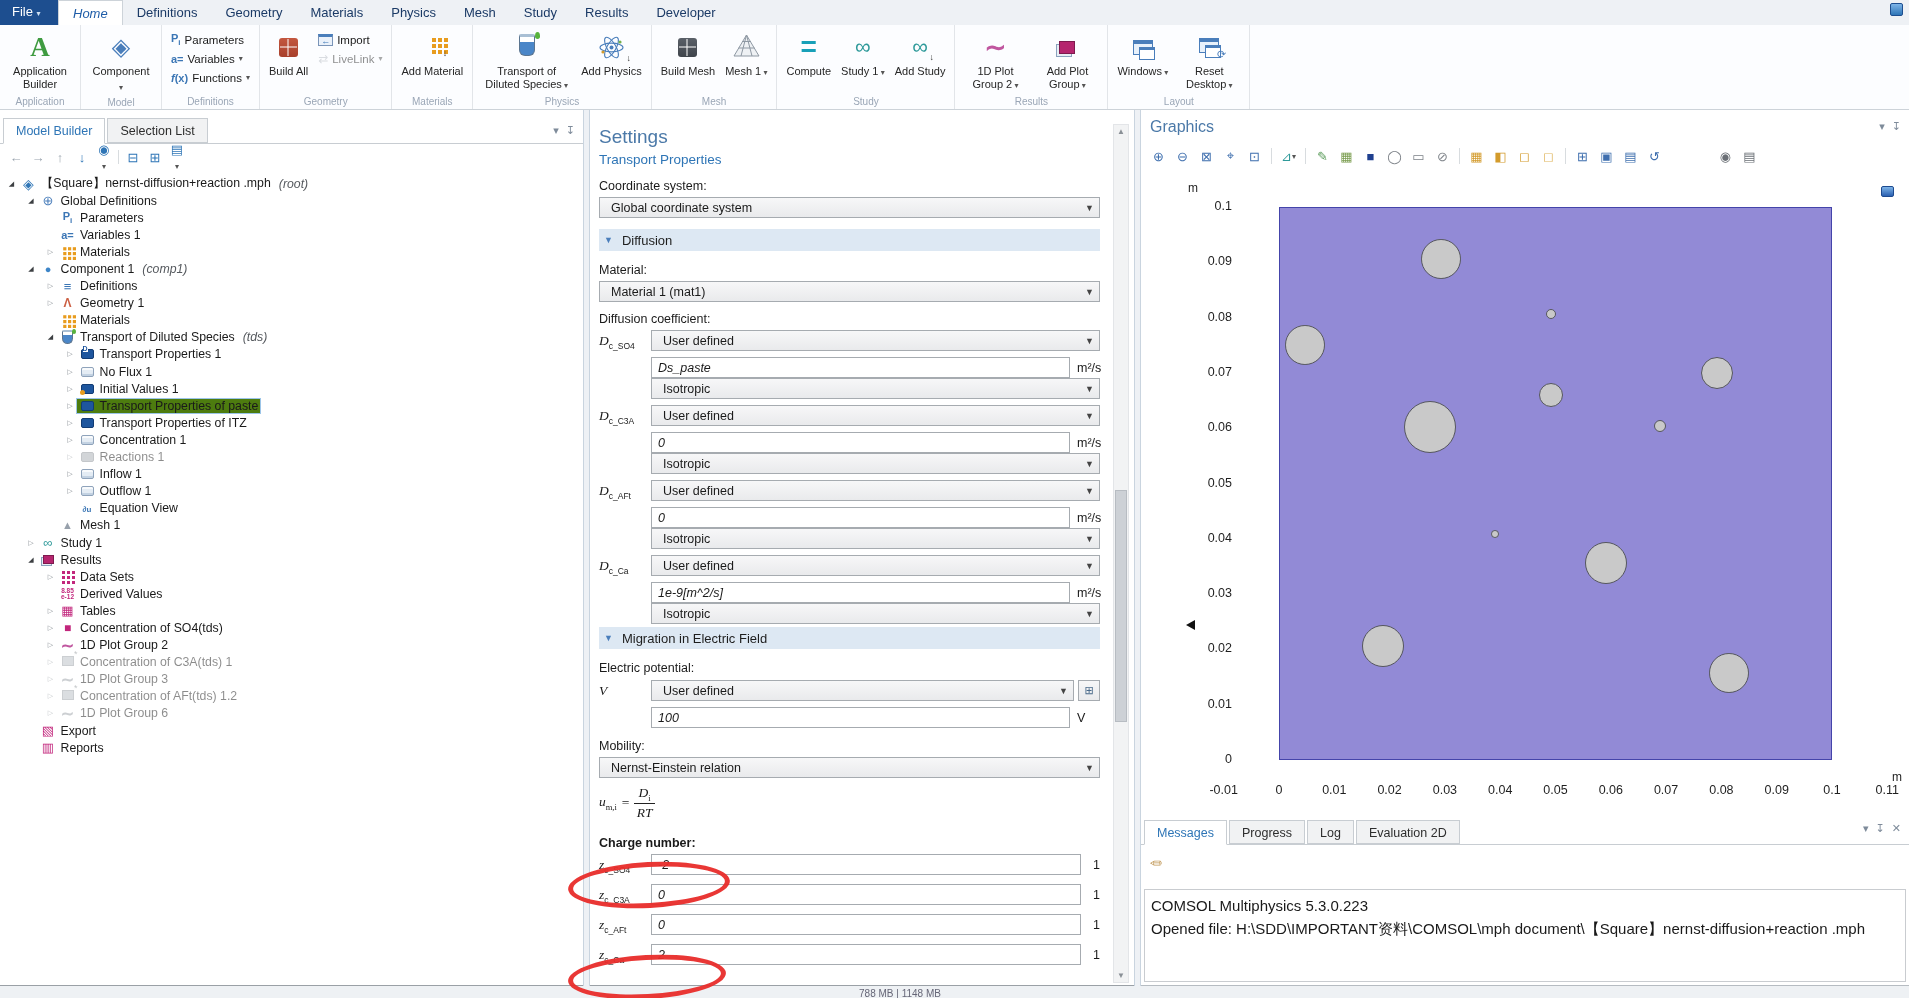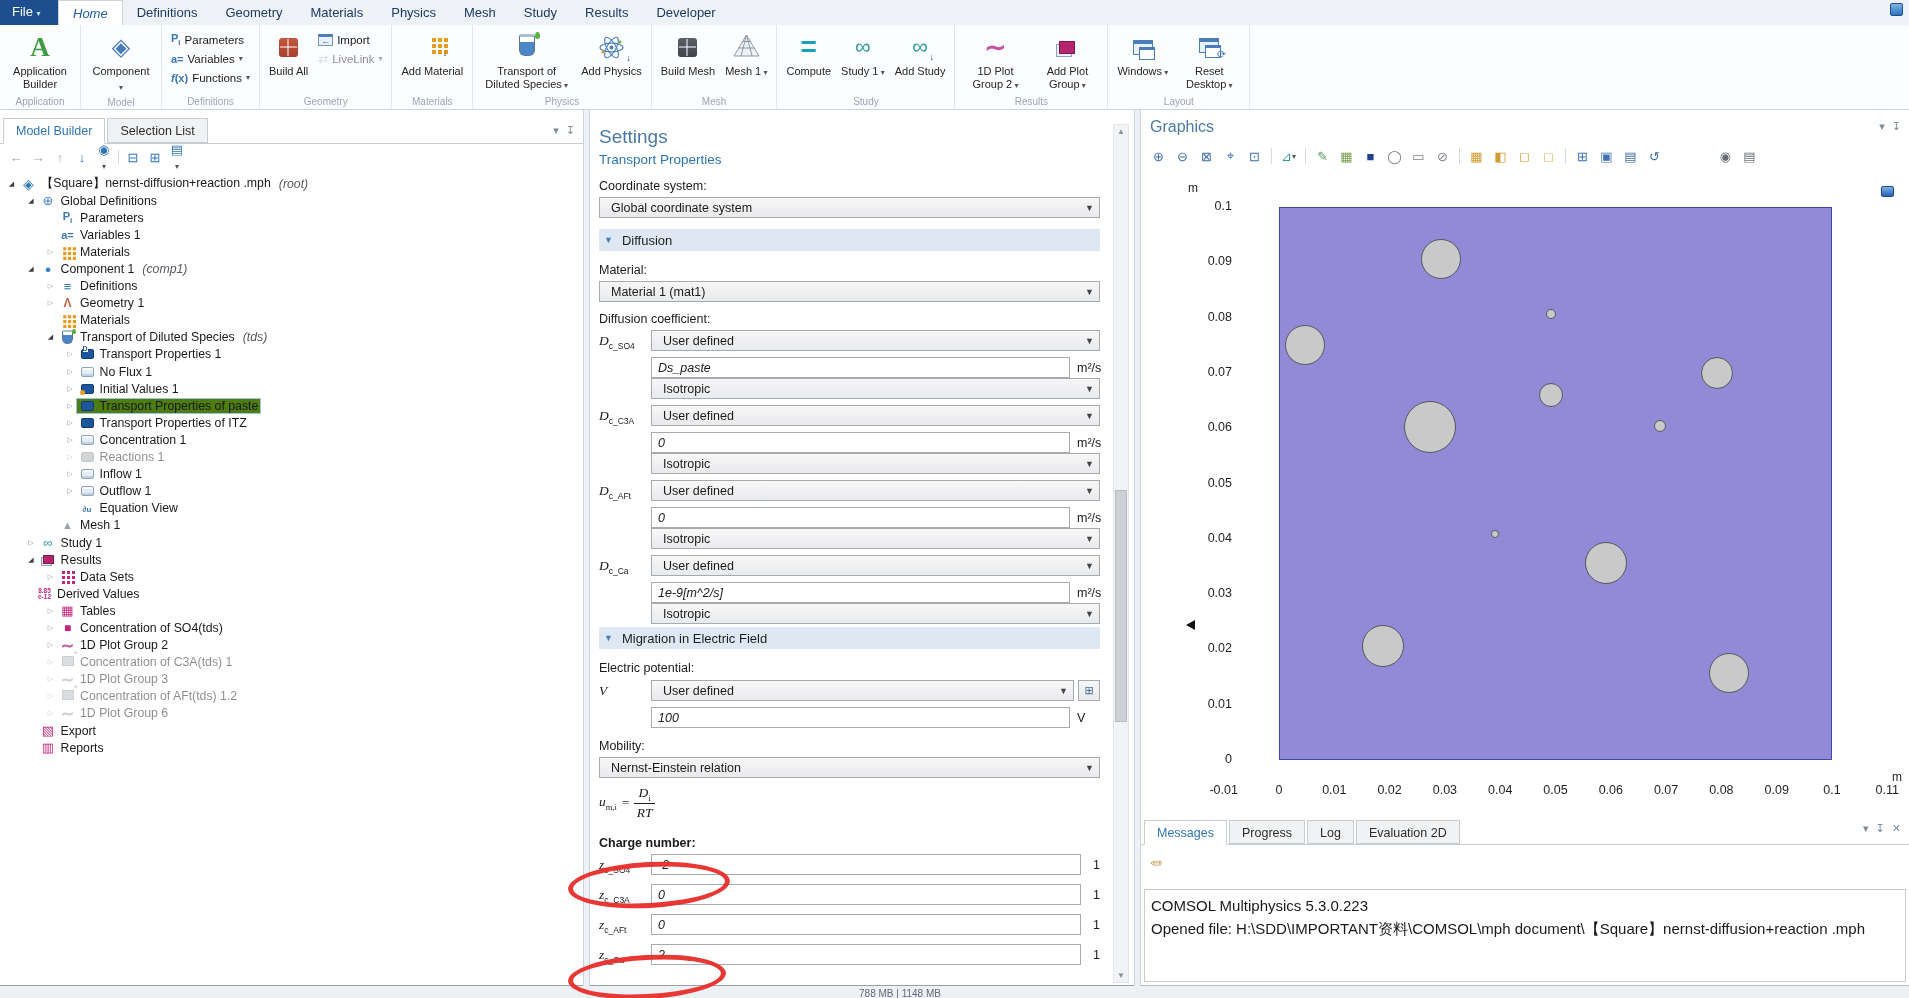--- a/index.html
+++ b/index.html
@@ -586,21 +586,21 @@
       </div>
       <div class="trow" style="padding-left: 45px;">
         <span class="texp">▷</span>
         <span class="rowinner">
           <span class="ticon">
             <span style="position: relative; width: 12px; height: 12px; display: inline-block;"><span class="dots pink" style="transform: scale(1);"><i style="left: 0px; top: 0px;"></i><i style="left: 5px; top: 0px;"></i><i style="left: 10px; top: 0px;"></i><i style="left: 0px; top: 5px;"></i><i style="left: 5px; top: 5px;"></i><i style="left: 10px; top: 5px;"></i><i style="left: 0px; top: 10px;"></i><i style="left: 5px; top: 10px;"></i><i style="left: 10px; top: 10px;"></i></span></span>
           </span>
           <span>Data Sets</span>
         </span>
       </div>
-      <div class="trow" style="padding-left: 22px;">
+      <div class="trow" style="padding-left: 45px;">
         <span class="texp"></span>
         <span class="rowinner">
           <span class="ticon">
             <span class="derv">8.85<br>e-12</span>
           </span>
           <span>Derived Values</span>
         </span>
       </div>
       <div class="trow" style="padding-left: 45px;">
         <span class="texp">▷</span>

